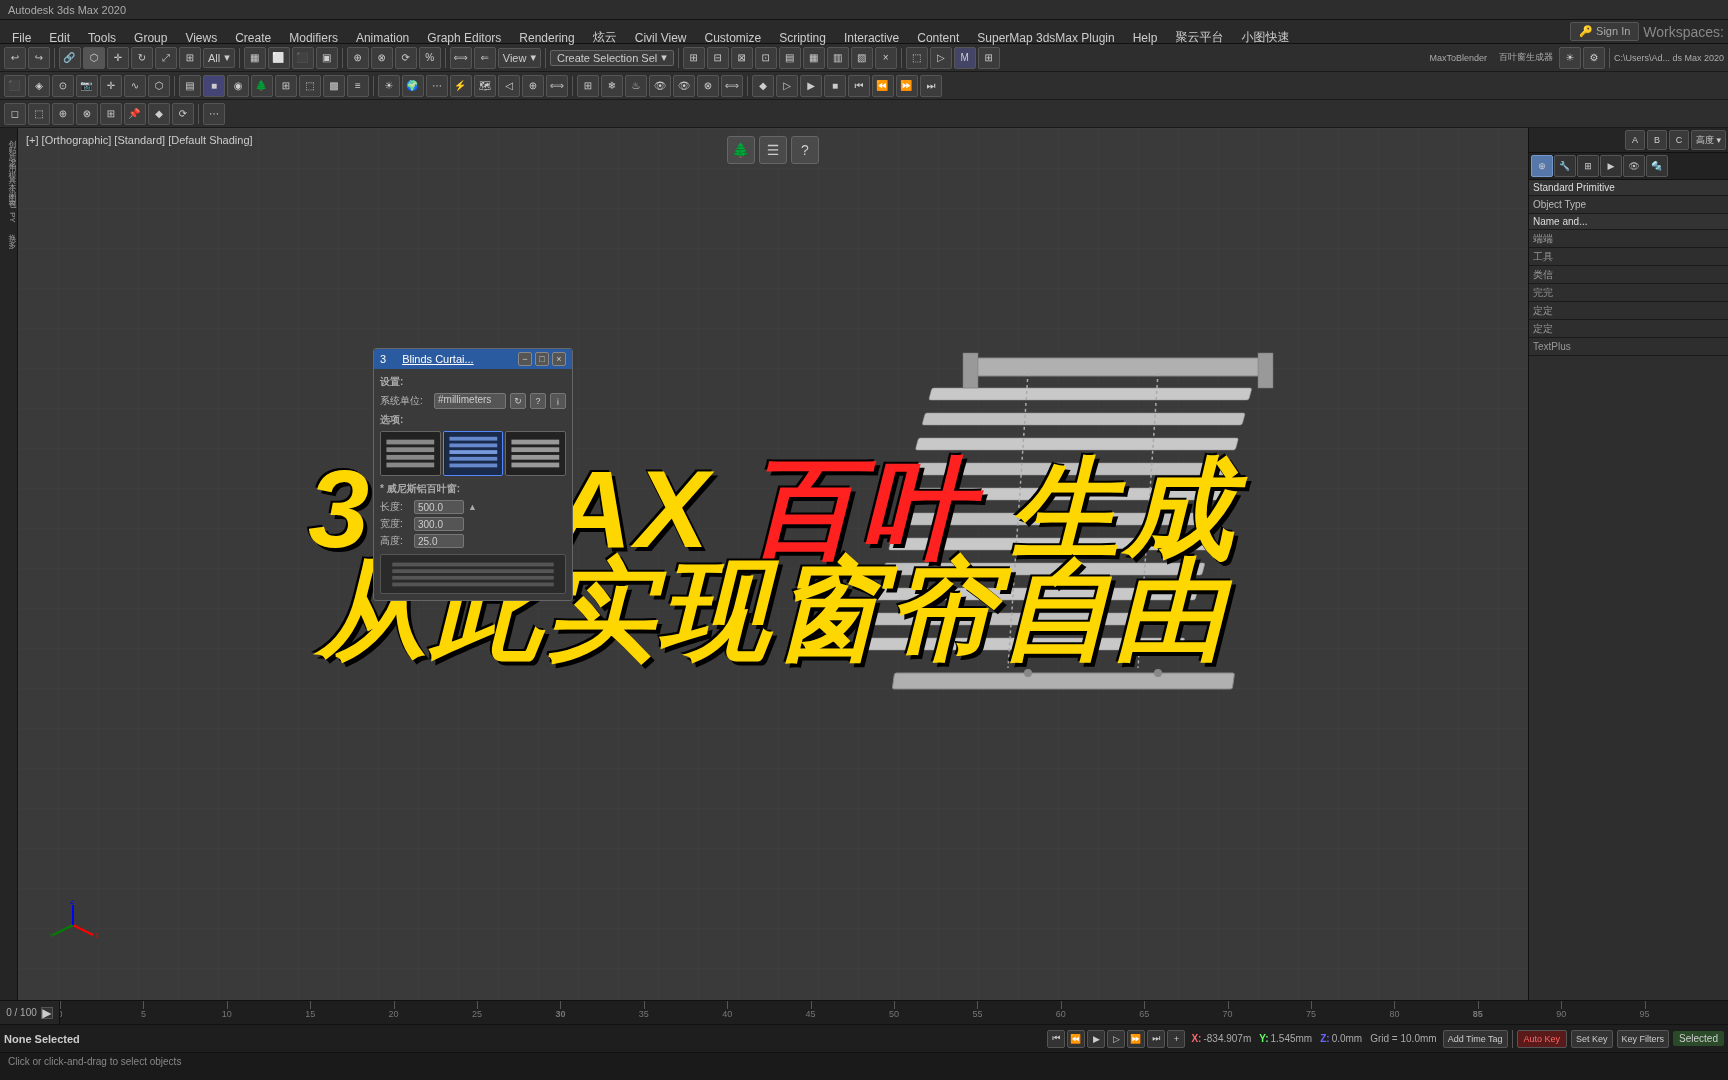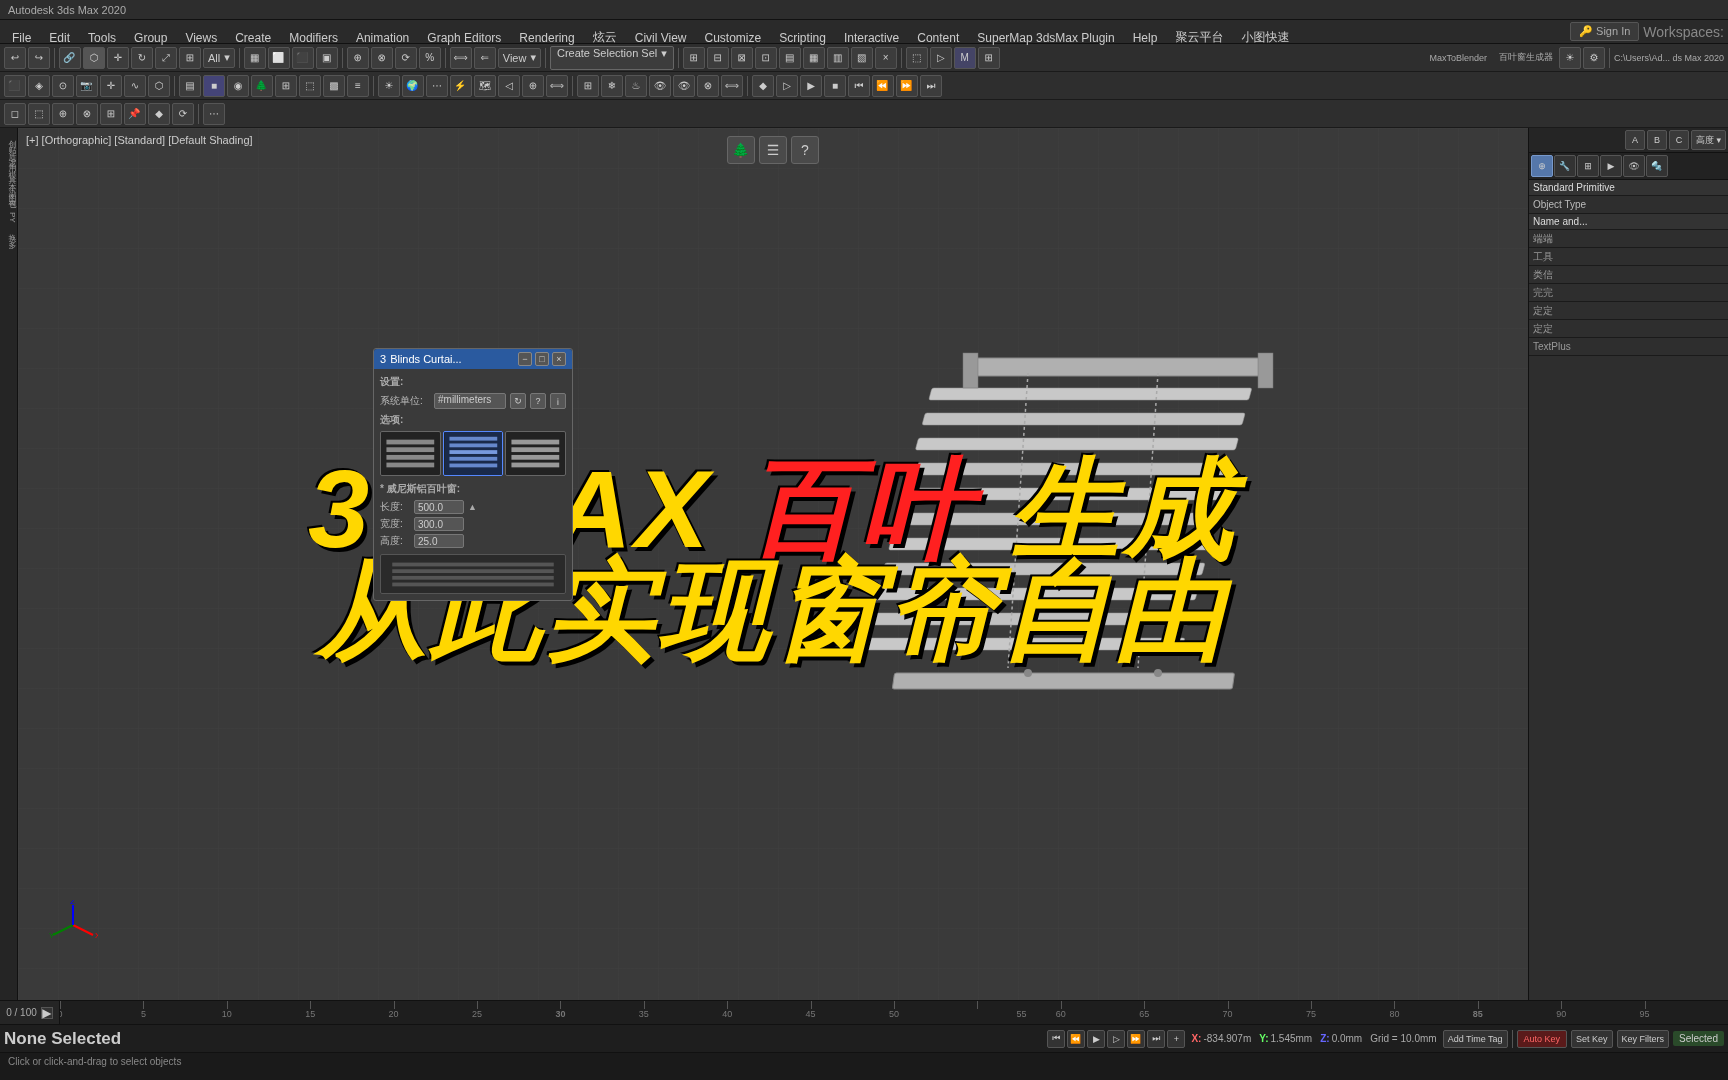--- a/index.html
+++ b/index.html
@@ -85,29 +85,29 @@
       padding: 0 4px;
       font-size: 11px;
       color: #ccc;
       display: flex;
       align-items: center;
       gap: 4px;
       cursor: pointer;
       flex-shrink: 0;
     }
     .create-selection-btn {
-      height: 24px;
+      height: 16px;
       background: #3c3c3c;
       border: 1px solid #666;
       border-radius: 2px;
       padding: 0 6px;
       font-size: 11px;
       color: #ccc;
       display: flex;
-      align-items: flex-start;
+      align-items: center;
       cursor: pointer;
       white-space: nowrap;
     }
 
     
     #left-sidebar {
       width: 18px;
       background: #252525;
       border-right: 1px solid #111;
       display: flex;
@@ -797,21 +797,21 @@
       <text x="47" y="38" font-size="8" fill="red">X</text>
       <line x1="25" y1="25" x2="5" y2="35" stroke="green" stroke-width="2"></line>
       <text x="1" y="38" font-size="8" fill="green">Y</text>
       <line x1="25" y1="25" x2="25" y2="5" stroke="blue" stroke-width="2"></line>
       <text x="22" y="4" font-size="8" fill="blue">Z</text>
     </svg>
 
     <div id="dialog-box">
       <div id="dialog-title">
         <span>3</span>
-        <span style="flex:1;margin-left:4px;">Blinds Curtai...</span>
+        <span style="flex:1;margin-left:16px;text-decoration:underline;">Blinds Curtai...</span>
         <div class="dialog-title-controls">
           <div class="dialog-ctrl-btn">−</div>
           <div class="dialog-ctrl-btn">□</div>
           <div class="dialog-ctrl-btn">×</div>
         </div>
       </div>
       <div id="dialog-content">
         <div class="dialog-section">设置:</div>
         <div class="dialog-row">
           <span class="dialog-label">系统单位:</span>
@@ -965,21 +965,21 @@
       <div class="timeline-label" style="left: 30%; font-weight: bold;">30</div>
       <div class="timeline-tick" style="left: 35%;"></div>
       <div class="timeline-label" style="left: 35%;">35</div>
       <div class="timeline-tick" style="left: 40%;"></div>
       <div class="timeline-label" style="left: 40%;">40</div>
       <div class="timeline-tick" style="left: 45%;"></div>
       <div class="timeline-label" style="left: 45%;">45</div>
       <div class="timeline-tick" style="left: 50%;"></div>
       <div class="timeline-label" style="left: 50%;">50</div>
       <div class="timeline-tick" style="left: 55%;"></div>
-      <div class="timeline-label" style="left: 55%; margin-left: 44px;">55</div>
+      <div class="timeline-label" style="left: 55%;">55</div>
       <div class="timeline-tick" style="left: 60%;"></div>
       <div class="timeline-label" style="left: 60%;">60</div>
       <div class="timeline-tick" style="left: 65%;"></div>
       <div class="timeline-label" style="left: 65%;">65</div>
       <div class="timeline-tick" style="left: 70%;"></div>
       <div class="timeline-label" style="left: 70%;">70</div>
       <div class="timeline-tick" style="left: 75%;"></div>
       <div class="timeline-label" style="left: 75%;">75</div>
       <div class="timeline-tick" style="left: 80%;"></div>
       <div class="timeline-label" style="left: 80%;">80</div>
@@ -987,21 +987,21 @@
       <div class="timeline-label" style="left: 85%; font-weight: bold;">85</div>
       <div class="timeline-tick" style="left: 90%;"></div>
       <div class="timeline-label" style="left: 90%;">90</div>
       <div class="timeline-tick" style="left: 95%;"></div>
       <div class="timeline-label" style="left: 95%;">95</div>
     </div>
 </div>
 
 <div id="status-bar">
   <div class="status-left">
-    <div style="color:#ccc;font-weight:bold;font-size:17px;">None Selected</div>
+    <div style="color:#ccc;font-weight:bold;font-size:11px;">None Selected</div>
   </div>
 
   <div class="status-controls">
     <div class="status-btn">⏮</div>
     <div class="status-btn">⏪</div>
     <div class="status-btn">▶</div>
     <div class="status-btn">▷</div>
     <div class="status-btn">⏩</div>
     <div class="status-btn">⏭</div>
     <div class="status-btn">+</div>

